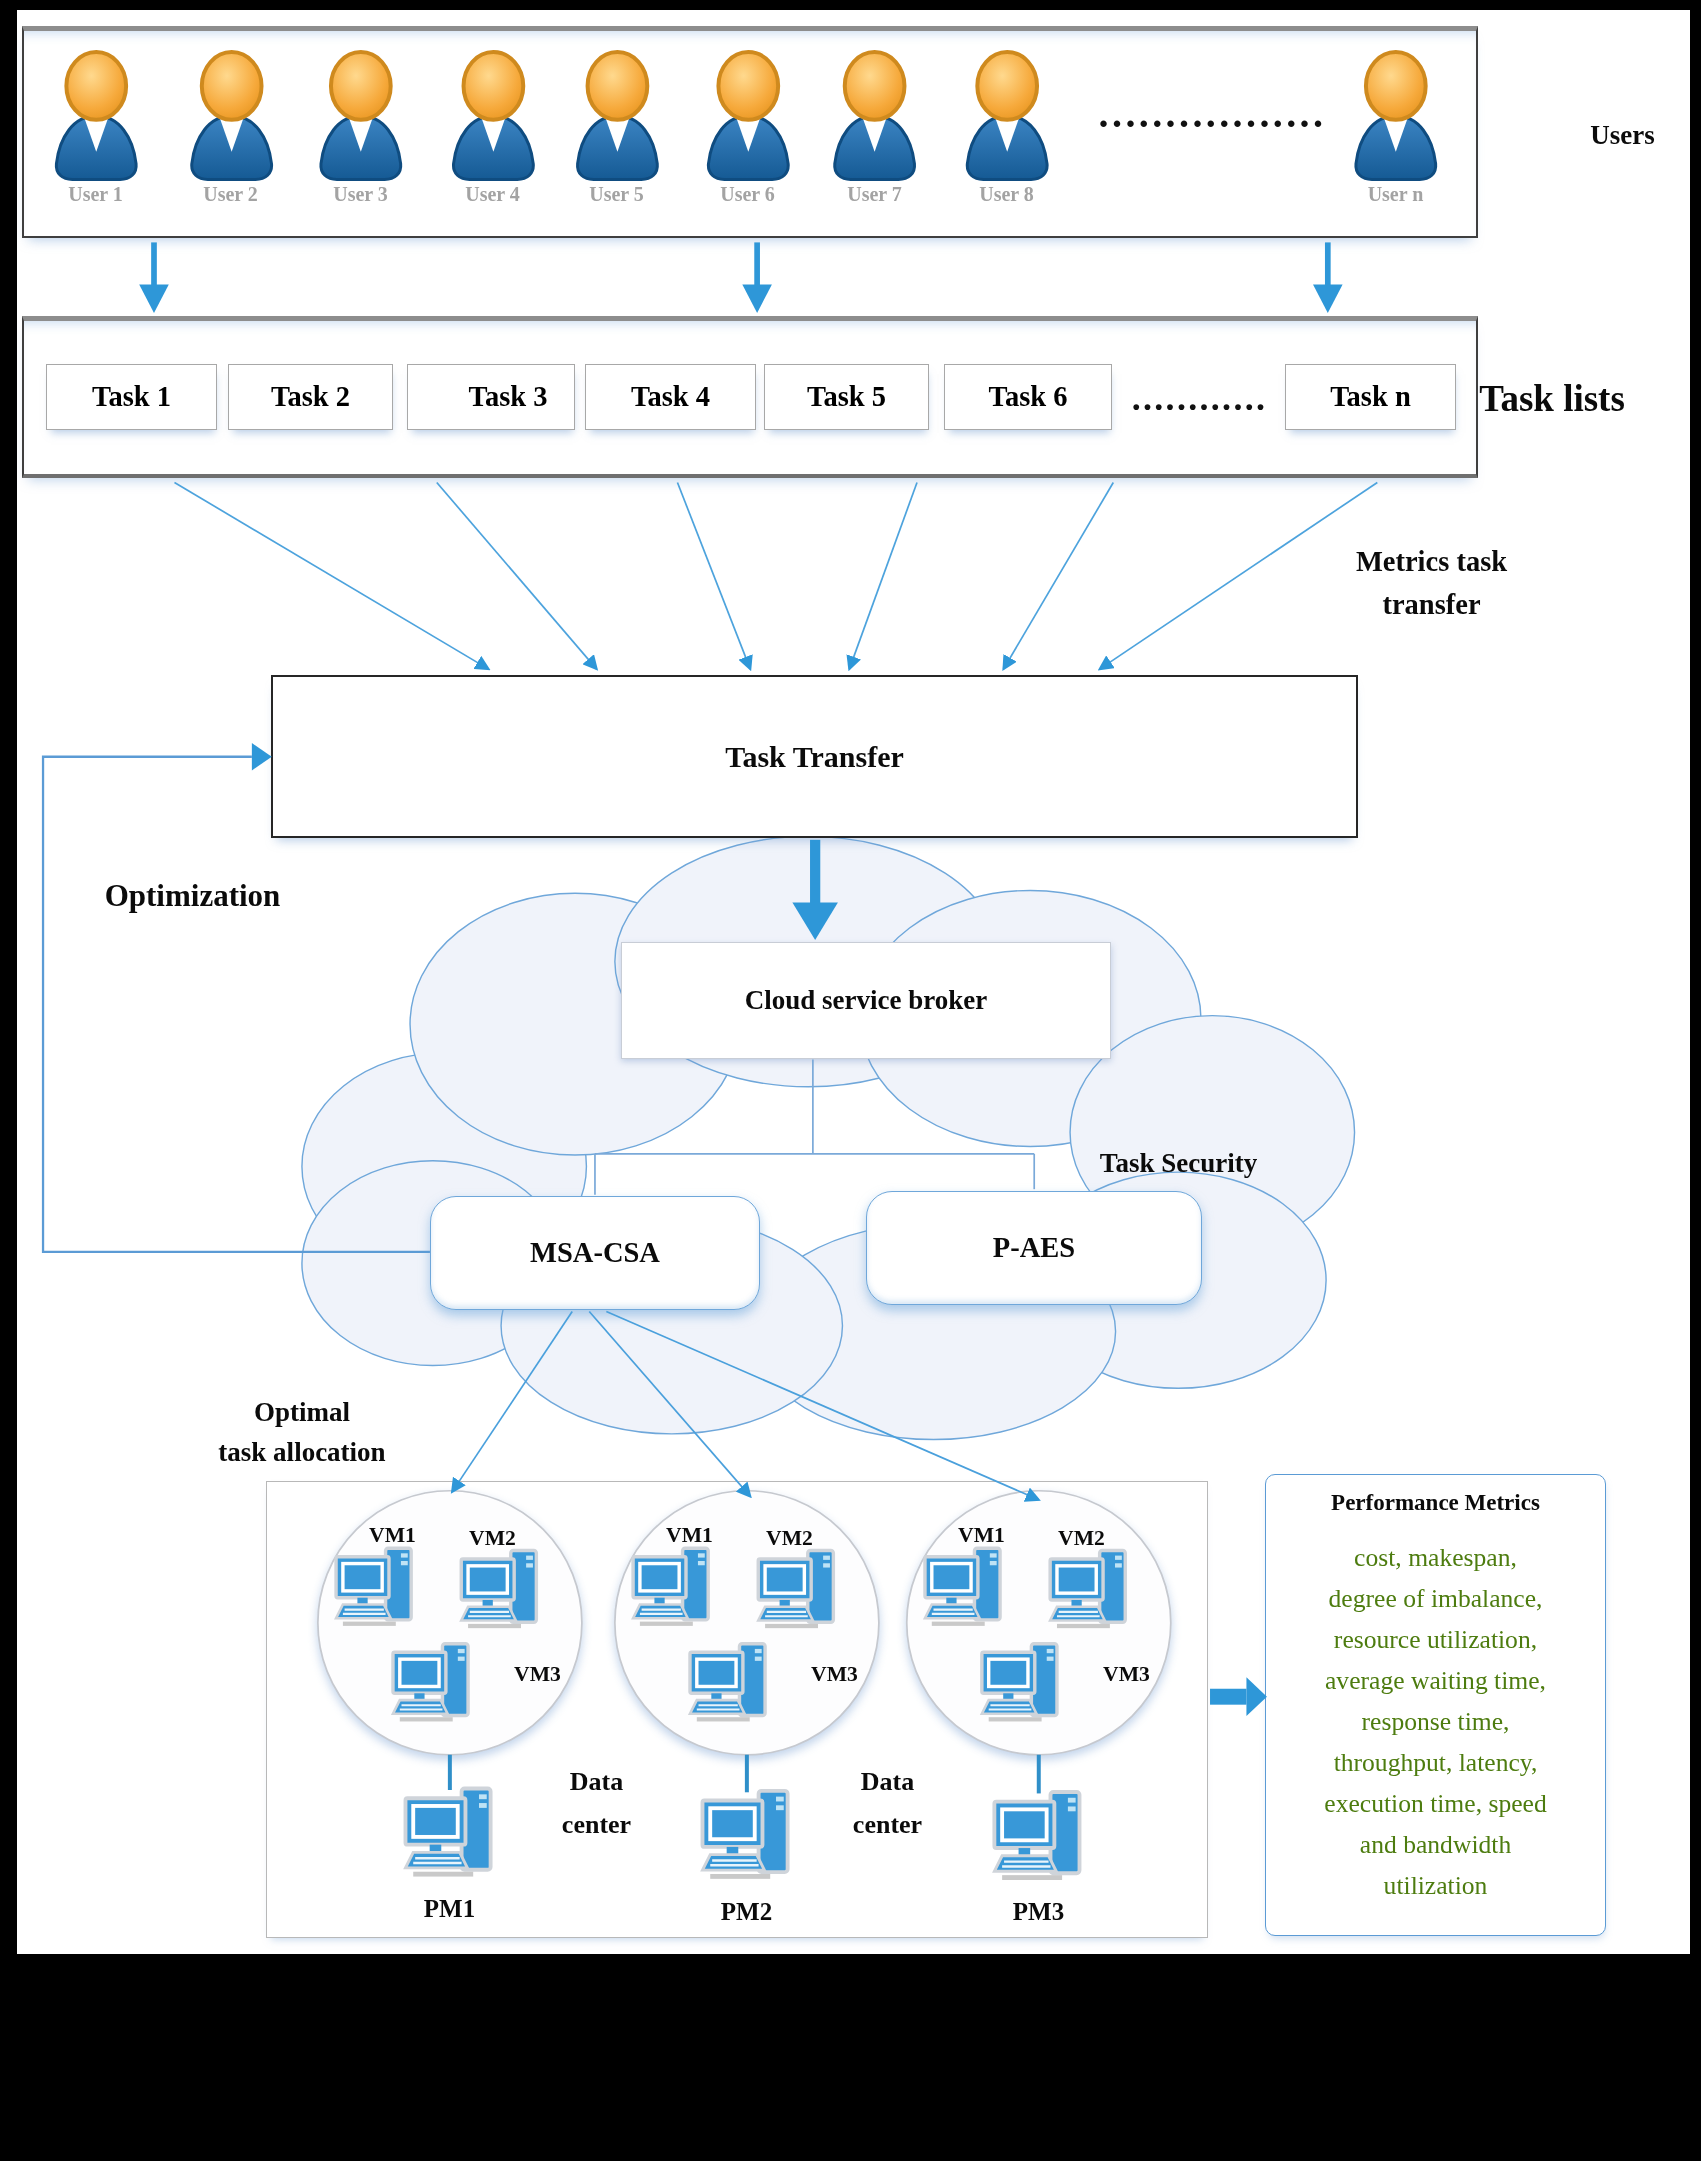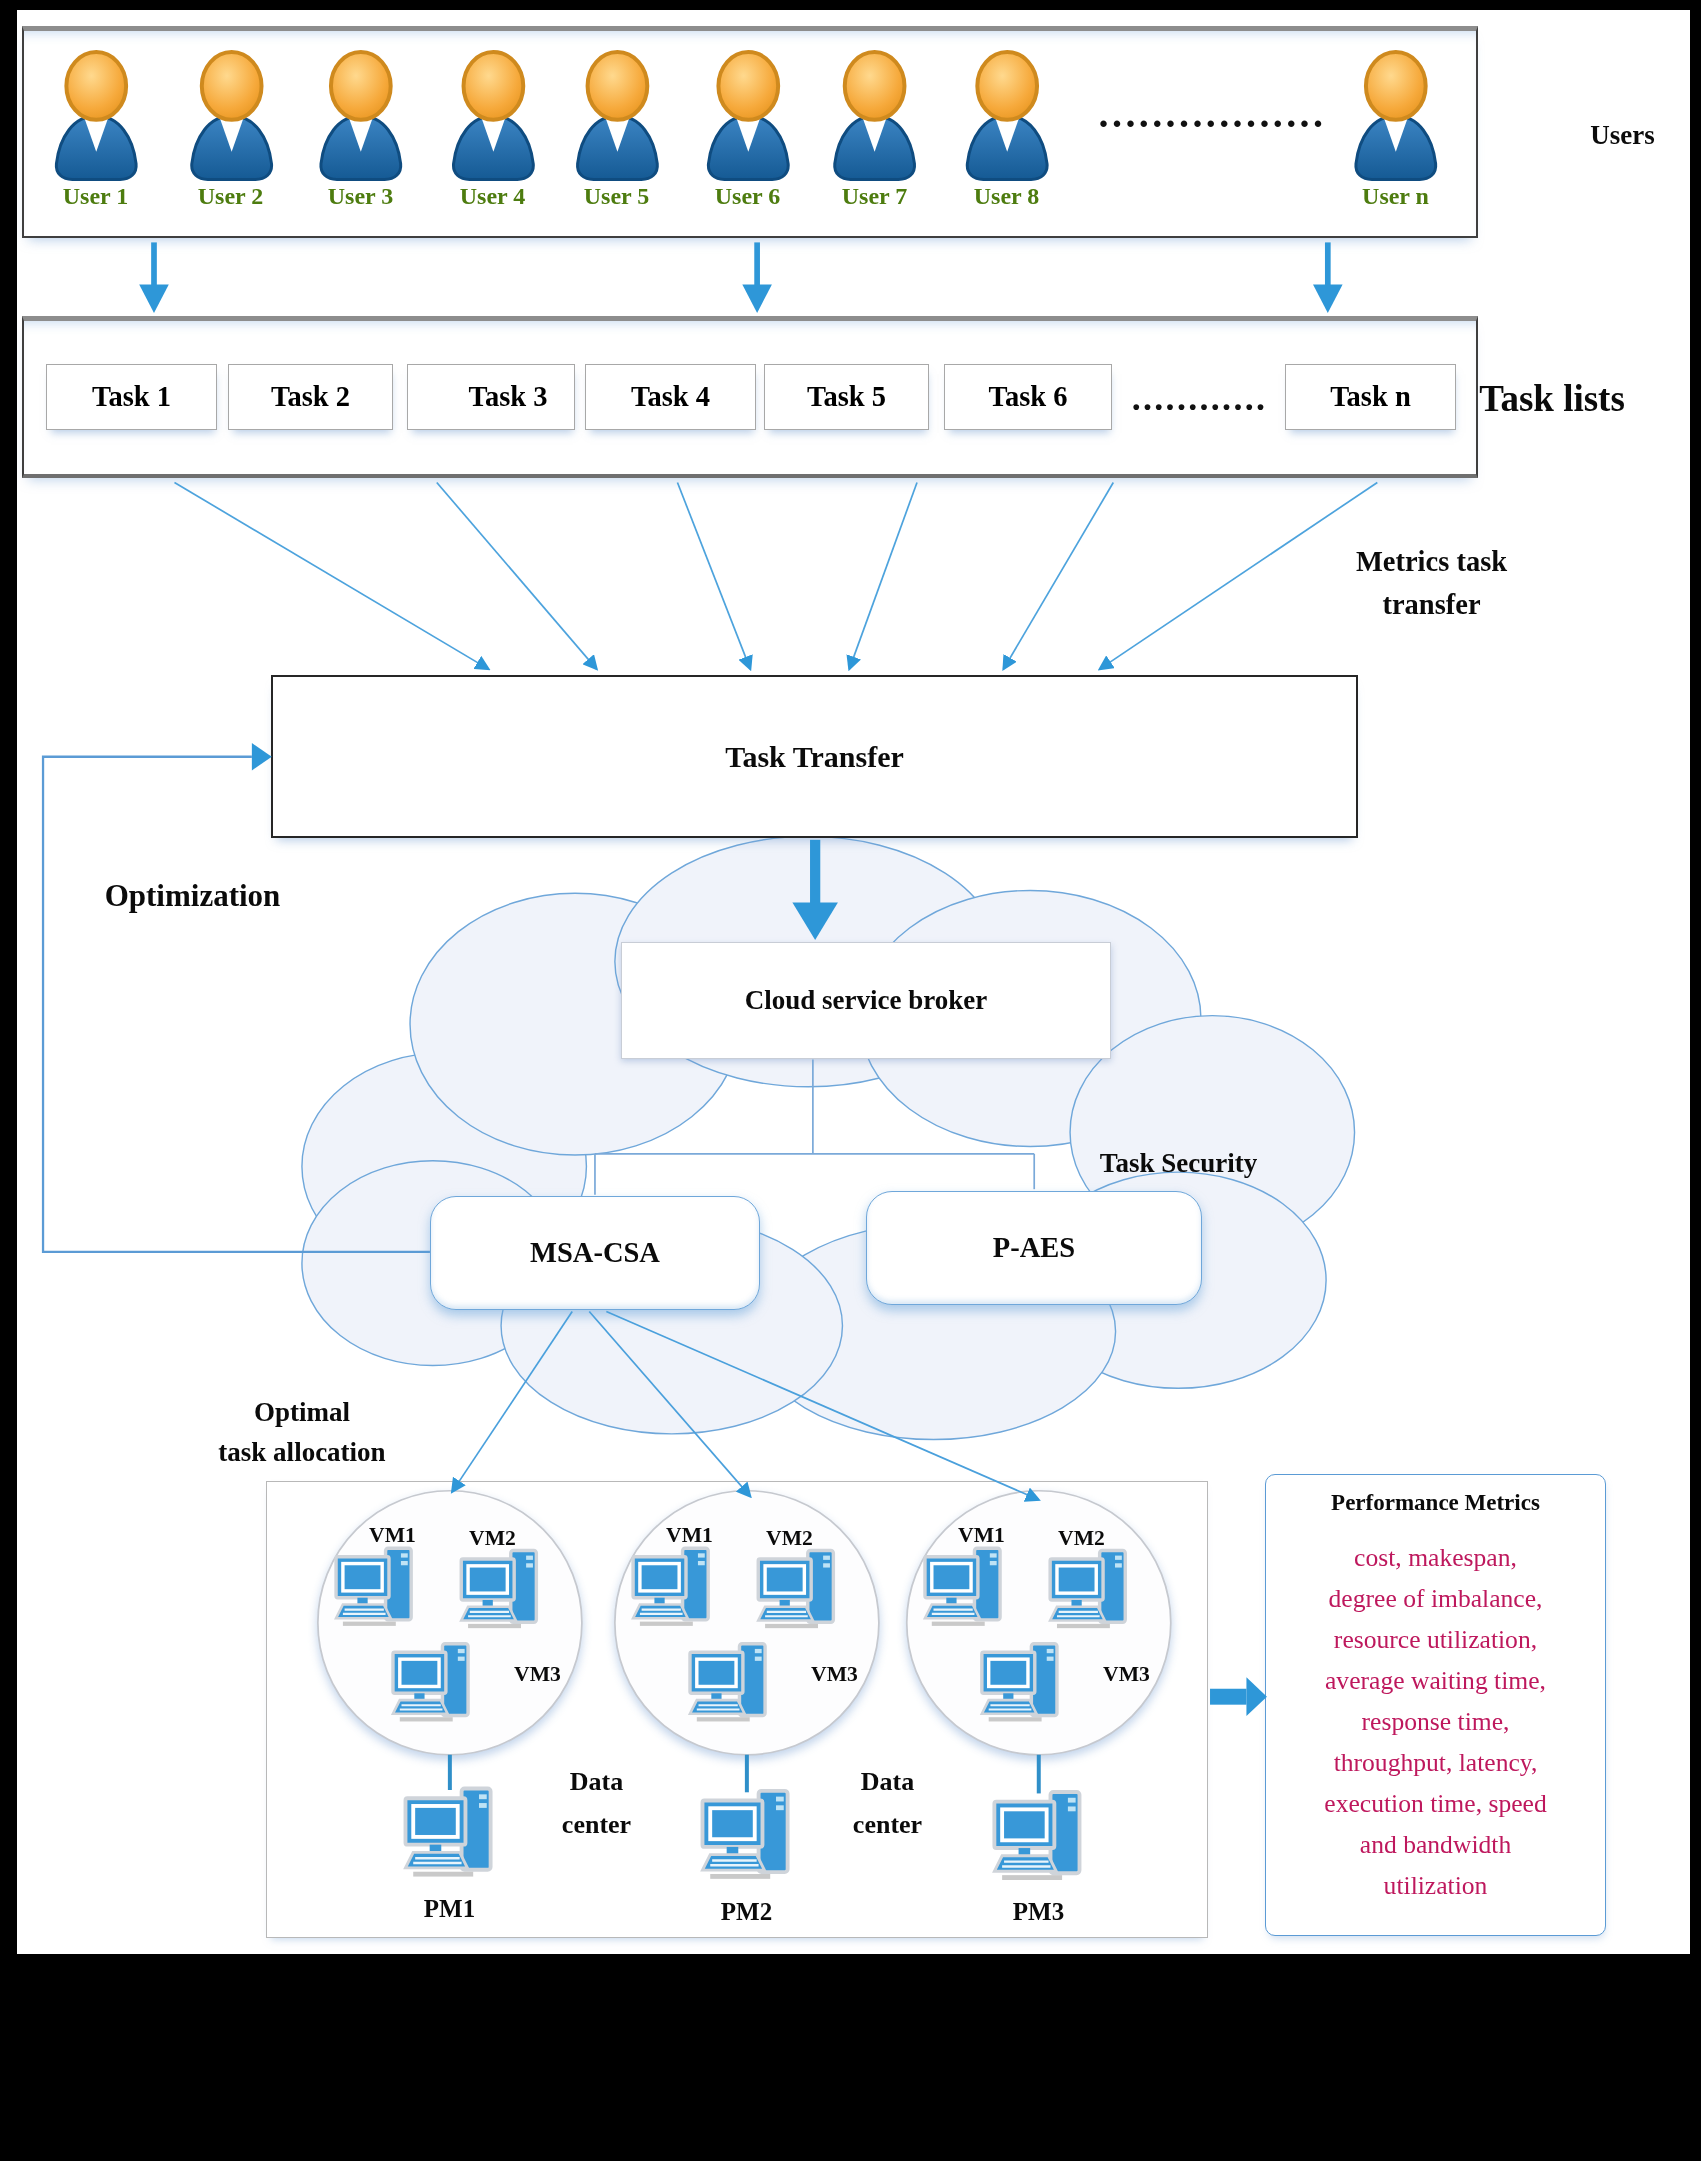--- a/index.html
+++ b/index.html
@@ -15,24 +15,24 @@
   .tasks-box{border:2.3px solid #3f3f3f;border-top:5.1px solid #8d8d8d;border-bottom:4.6px solid #6f6f6f;
              box-shadow:0 9px 11.4px -5.7px rgba(130,170,215,.5), inset 0 9px 10.2px -6.8px rgba(140,180,225,.45);}
   .task-item{border:1.7px solid #a8a8a8;background:#fff;font-weight:bold;font-size:28.5px;text-align:center;
              box-shadow:1.1px 6.8px 8px -3.4px rgba(120,160,210,.5);}
   .tt-box{border:2.3px solid #262626;box-shadow:0 8px 10.2px -4.6px rgba(120,160,210,.55);}
   .broker-box{border:1.7px solid #c8cdd6;box-shadow:0 3.4px 6.8px rgba(120,150,200,.45);}
   .round-box{border:1.7px solid #6fa7da;border-radius:26px;
              box-shadow:0 5.7px 10.2px rgba(111,167,218,.55), inset 0 -3.4px 5.7px rgba(111,167,218,.25);}
   .dc-box{border:1.7px solid #b8b8b8;background:transparent;box-shadow:0 5.7px 8px -4.6px rgba(130,170,215,.5);}
   .metrics-box{border:1.7px solid #5b9bd5;border-radius:10px;box-shadow:1.1px 4.6px 8px -3.4px rgba(120,160,210,.4);}
-  .user-lbl{color:#4d7c0f;font-weight:bold;font-size:24px;}
+  .user-lbl{color:#a3a3a3;font-weight:bold;font-size:20px;}
   .dots{font-weight:bold;color:#111;z-index:3;position:absolute;text-align:center;}
   .center-line{display:flex;align-items:center;justify-content:center;height:100%;}
-  .metric-line{height:41px;line-height:41px;font-size:25.6px;text-align:center;color:#be185d;font-weight:normal;}
+  .metric-line{height:41px;line-height:41px;font-size:25.6px;text-align:center;color:#4d7c0f;font-weight:normal;}
 </style>
 </head>
 <body>
 
 <div class="page">
   <div class="canvas"></div>
 
   <svg class="layerA" width="1702" height="2161" viewBox="0 0 2990 3798">
     <g fill="#f0f3fa" stroke="#6fa7da" stroke-width="2.5">
       <ellipse cx="780" cy="2050" rx="250" ry="200"></ellipse>

